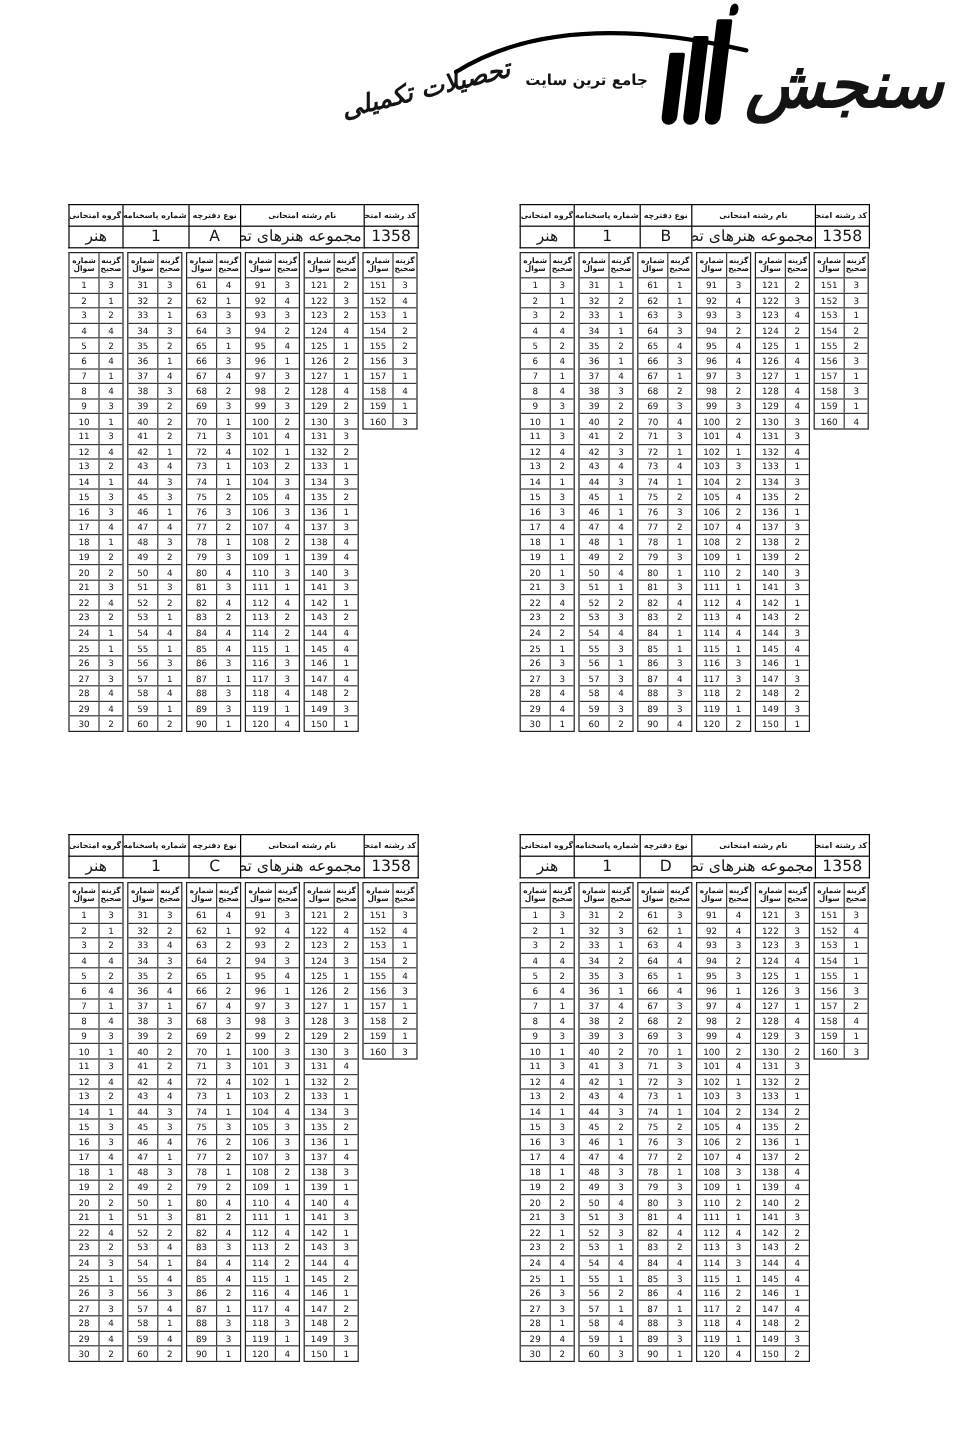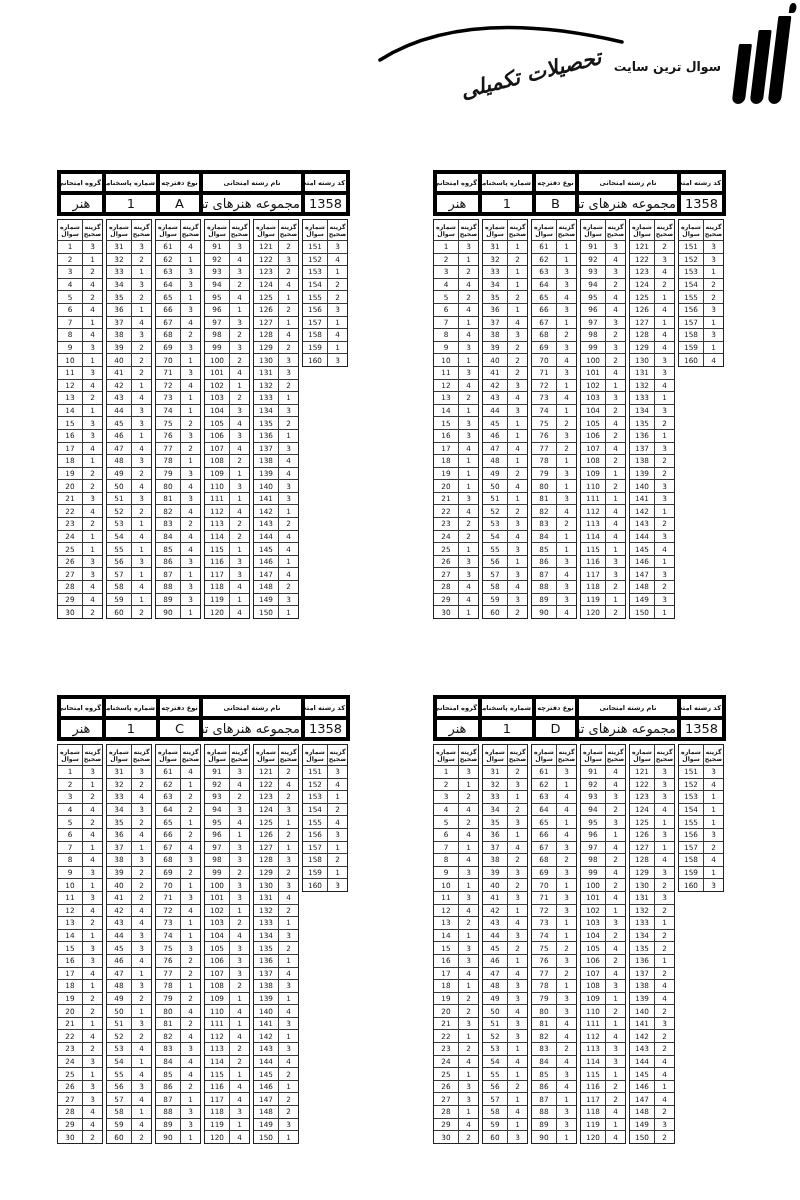--- a/index.html
+++ b/index.html
@@ -18,44 +18,45 @@
   .mark i:nth-child(3){height:60px;}
   .mark .dot{position:absolute;top:-13px;right:-4px;width:7px;height:10px;background:#000;border-radius:60% 60% 60% 0;}
   .tagline-wrap{display:flex;direction:rtl;align-items:center;gap:8px;padding-bottom:30px;}
   .tagline{font-size:12.5px;font-weight:bold;white-space:nowrap;}
   .tagline-script{display:inline-block;font-size:21px;font-weight:bold;font-style:italic;white-space:nowrap;
     transform:rotate(-14deg) translateY(-10px);transform-origin:right bottom;}
   .swash{position:absolute;top:16px;right:160px;pointer-events:none;}
   
   .tblock{position:absolute;width:292px;}
   table.meta{border-collapse:collapse;direction:rtl;table-layout:fixed;width:100%;}
-  table.meta th,table.meta td{border:4px solid #000000;text-align:center;overflow:hidden;padding:0 1px;}
+  table.meta th,table.meta td{border:1px solid #000000;text-align:center;overflow:hidden;padding:0 1px;}
   table.meta th{font-size:6.6px;font-weight:bold;height:17px;white-space:nowrap;}
   table.meta td{font-size:13px;height:17px;white-space:nowrap;}
   .grid{display:flex;gap:3px;margin-top:3px;direction:ltr;}
   .pair{border:1.4px solid #222;align-self:flex-start;background:#fff;}
   .prow{display:flex;border-top:1px solid #3a3a3a;height:11.6px;}
   .prow:first-child{border-top:none;height:20px;}
   .qc,.ac{display:flex;align-items:center;justify-content:center;font-size:7.3px;}
   .qc{width:24px;}
   .ac{width:19px;border-left:1px solid #3a3a3a;}
   .phead .qc,.phead .ac{font-size:6.2px;font-weight:bold;line-height:1.2;direction:rtl;text-align:center;}
 </style>
 </head>
 <body>
 
 <div class="logo">
+  <div class="brand">سنجش</div>
   <div class="mark">
     <i></i>
       <i></i>
       <i></i>
       <span class="dot"></span>
   </div>
   <div class="tagline-wrap">
-    <span class="tagline">سوال ترین سایت</span>
+    <span class="tagline">جامع ترین سایت</span>
     <span class="tagline-script">تحصیلات تکمیلی</span>
   </div>
   <svg class="swash" width="250" height="50" viewBox="0 0 250 50">
     <path d="M4 40 Q 90 -14 246 22" stroke="#000" stroke-width="3.5" fill="none" stroke-linecap="round"></path>
   </svg>
 </div>
 
 <div class="tblock" style="left:57px;top:170px;">
   <table class="meta">
     <colgroup>

